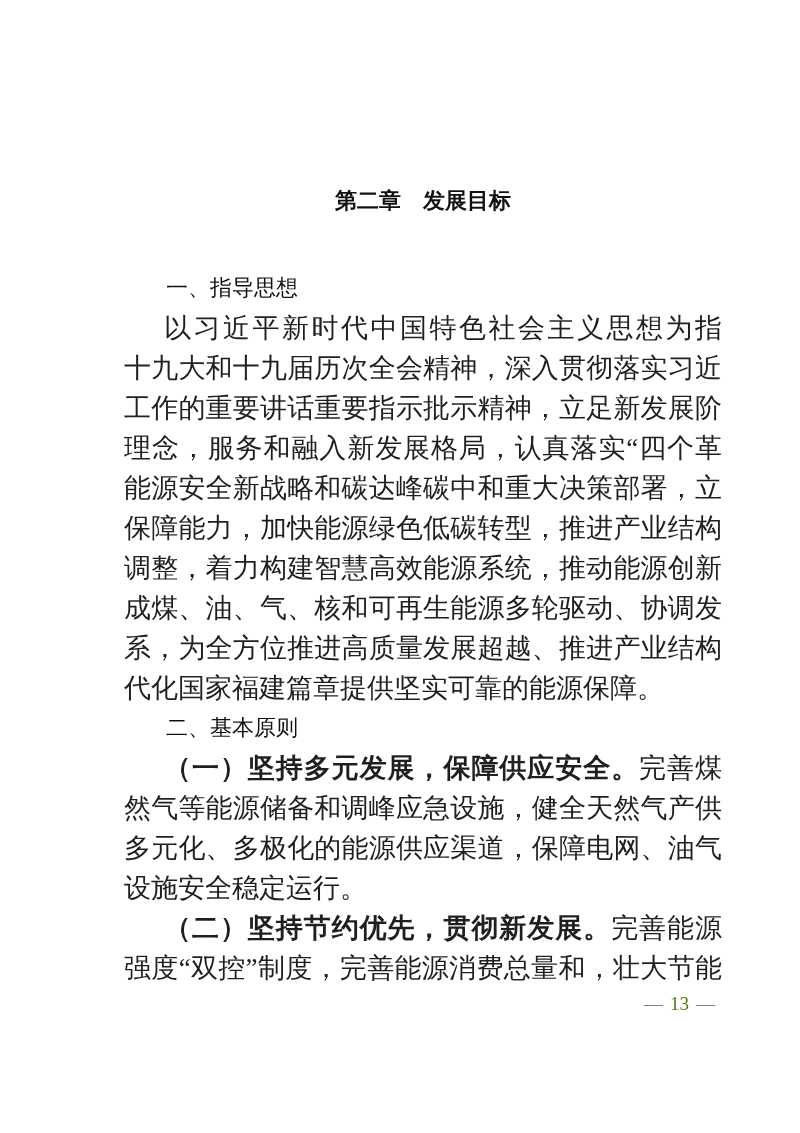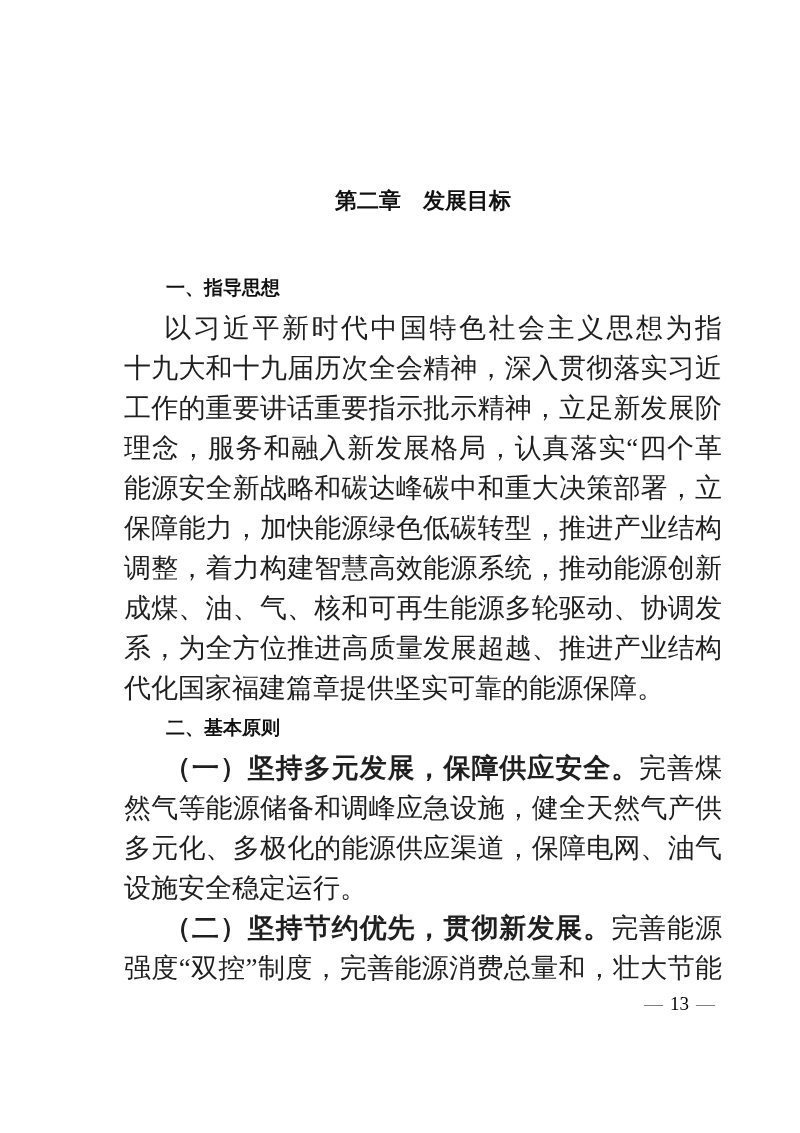--- a/index.html
+++ b/index.html
@@ -27,22 +27,22 @@
     margin: 186px 0 0 0;
     text-align: center;
     font-family: "Liberation Sans", sans-serif;
     font-weight: bold;
     font-size: 22px;
     line-height: 30px;
     color: #111;
   }
   .section-heading {
     font-family: "Liberation Sans", sans-serif;
-    font-weight: bold;
-    font-size: 19px;
+    font-weight: normal;
+    font-size: 22px;
     line-height: 40px;
     height: 40px;
     padding-left: 42px;
     color: #111;
     white-space: nowrap;
   }
   .section-heading.first {
     margin-top: 52px;
   }
   .line {
@@ -70,21 +70,21 @@
     text-align: right;
     font-size: 19px;
     line-height: 24px;
     letter-spacing: 0;
   }
   .footer .dash {
     color: #7a7a7a;
     padding: 0 7px;
   }
   .footer .pagenum {
-    color: #000000;
+    color: #4d7c0f;
   }
 </style>
 </head>
 <body>
 
 <div class="page">
   <div class="column">
     <h1 class="chapter-title">第二章　发展目标</h1>
 
     <div id="content">

